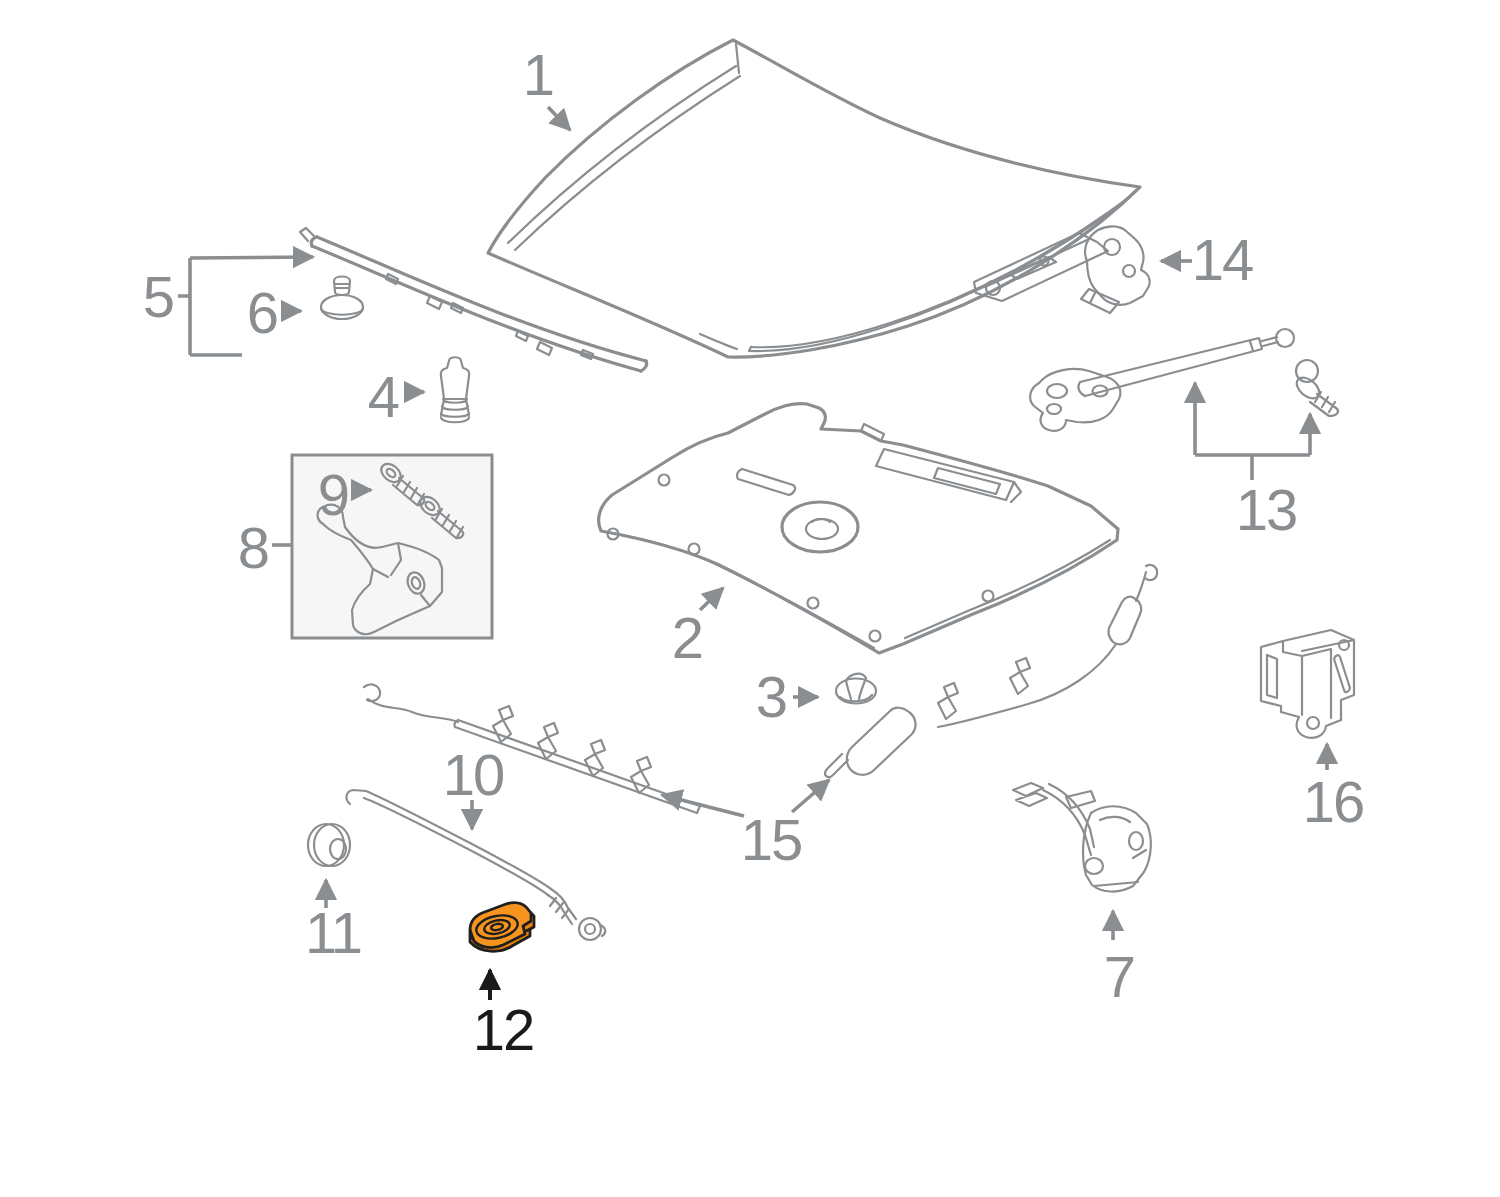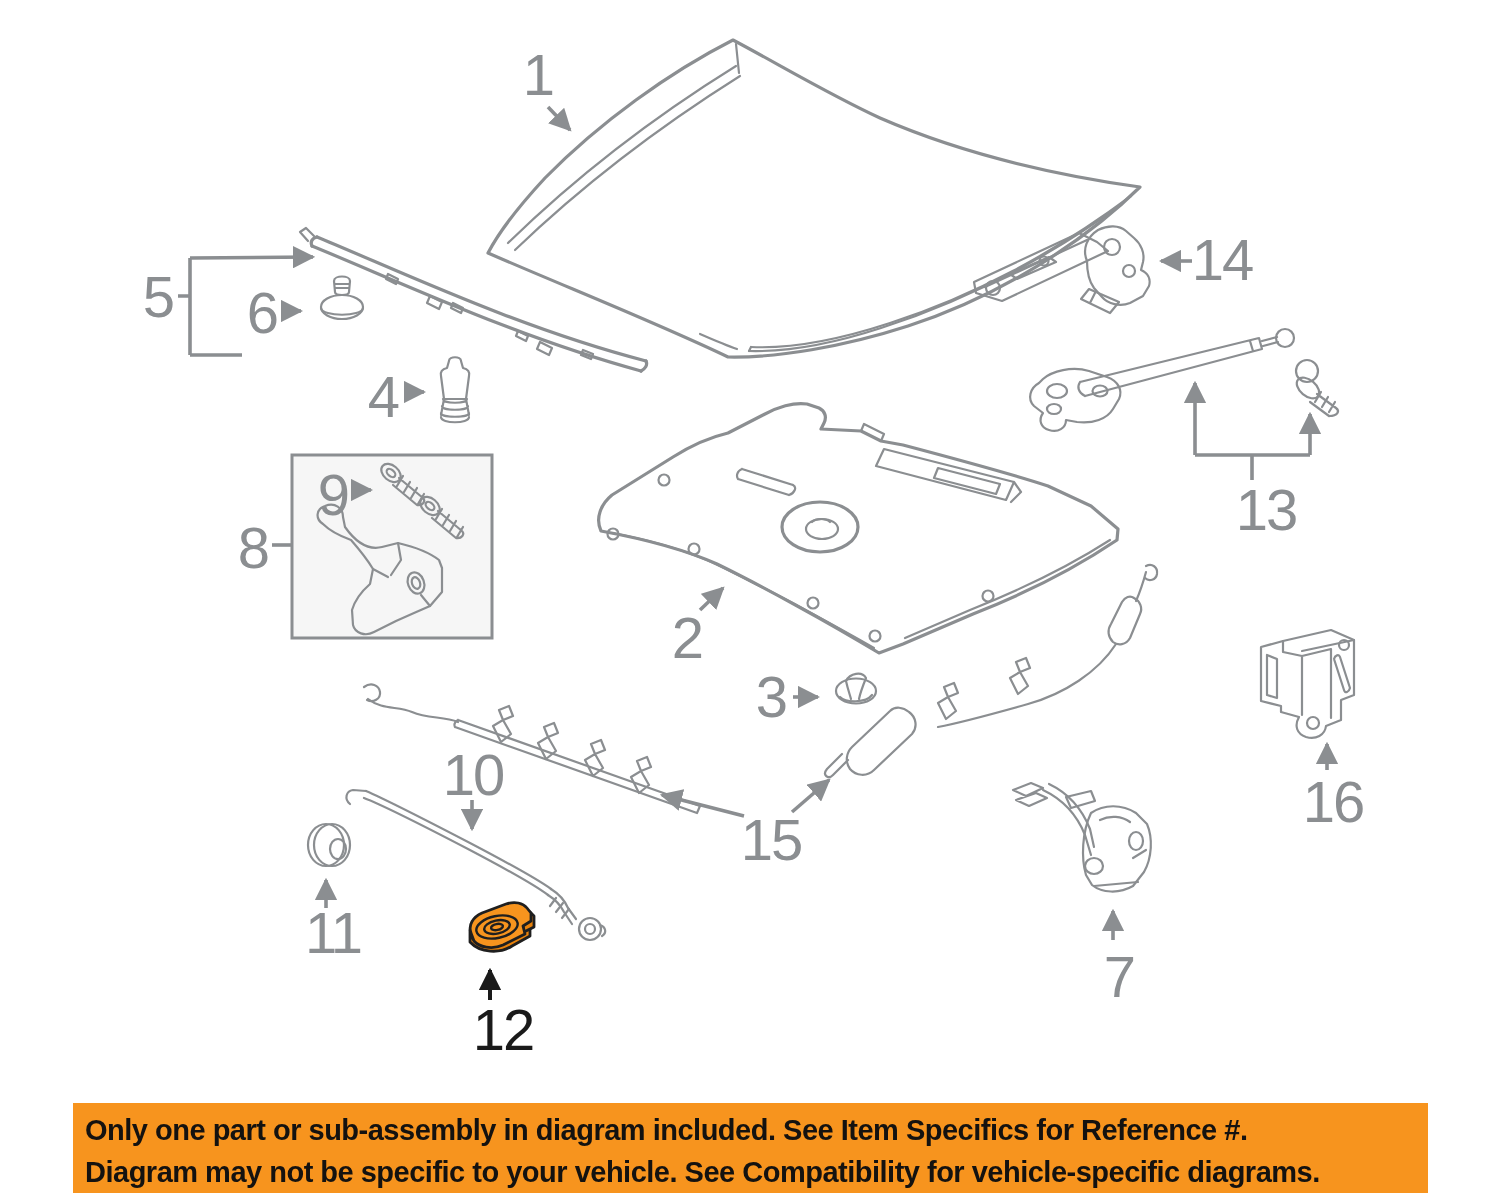--- a/index.html
+++ b/index.html
@@ -234,18 +234,14 @@
     <text class="lbl" x="473" y="795">10</text>
     <text class="lbl" x="333" y="953">11</text>
     <text class="lbl lbl-black" x="503" y="1050">12</text>
     <text class="lbl" x="1266" y="530">13</text>
     <text class="lbl" x="1222" y="280">14</text>
     <text class="lbl" x="771" y="860">15</text>
     <text class="lbl" x="1333" y="822">16</text>
   </g>
 </svg>
 
-  <div class="banner">
-    <div>Only one part or sub-assembly in diagram included. See Item Specifics for Reference #.</div>
-    <div>Diagram may not be specific to your vehicle. See Compatibility for vehicle-specific diagrams.</div>
-  </div>
 
 </div>
 
 </body></html>

